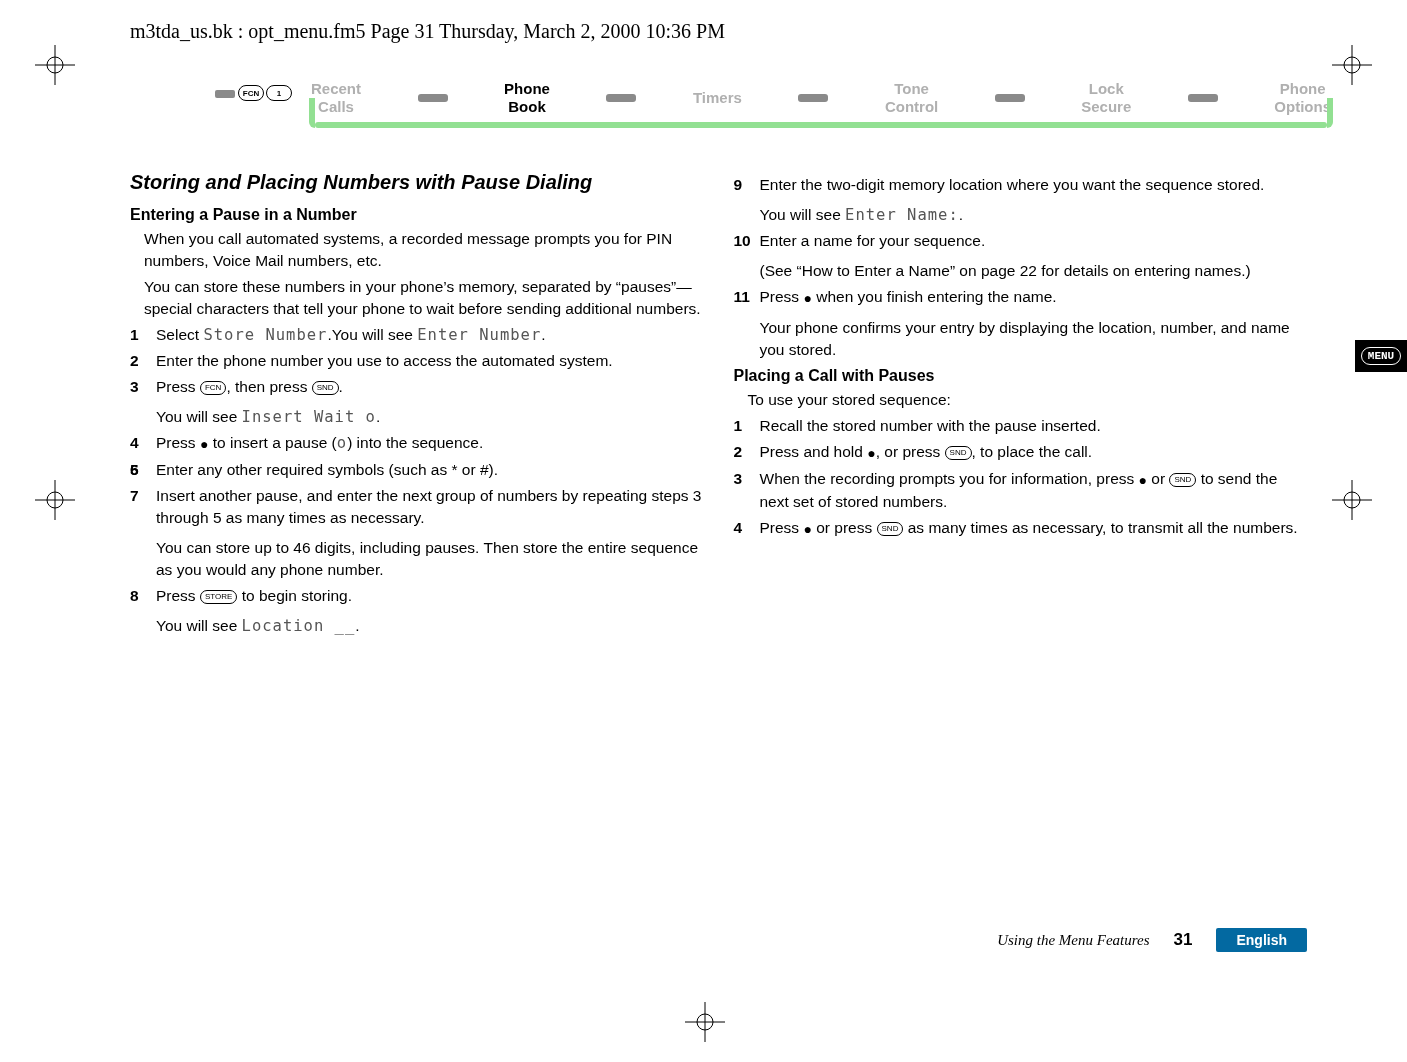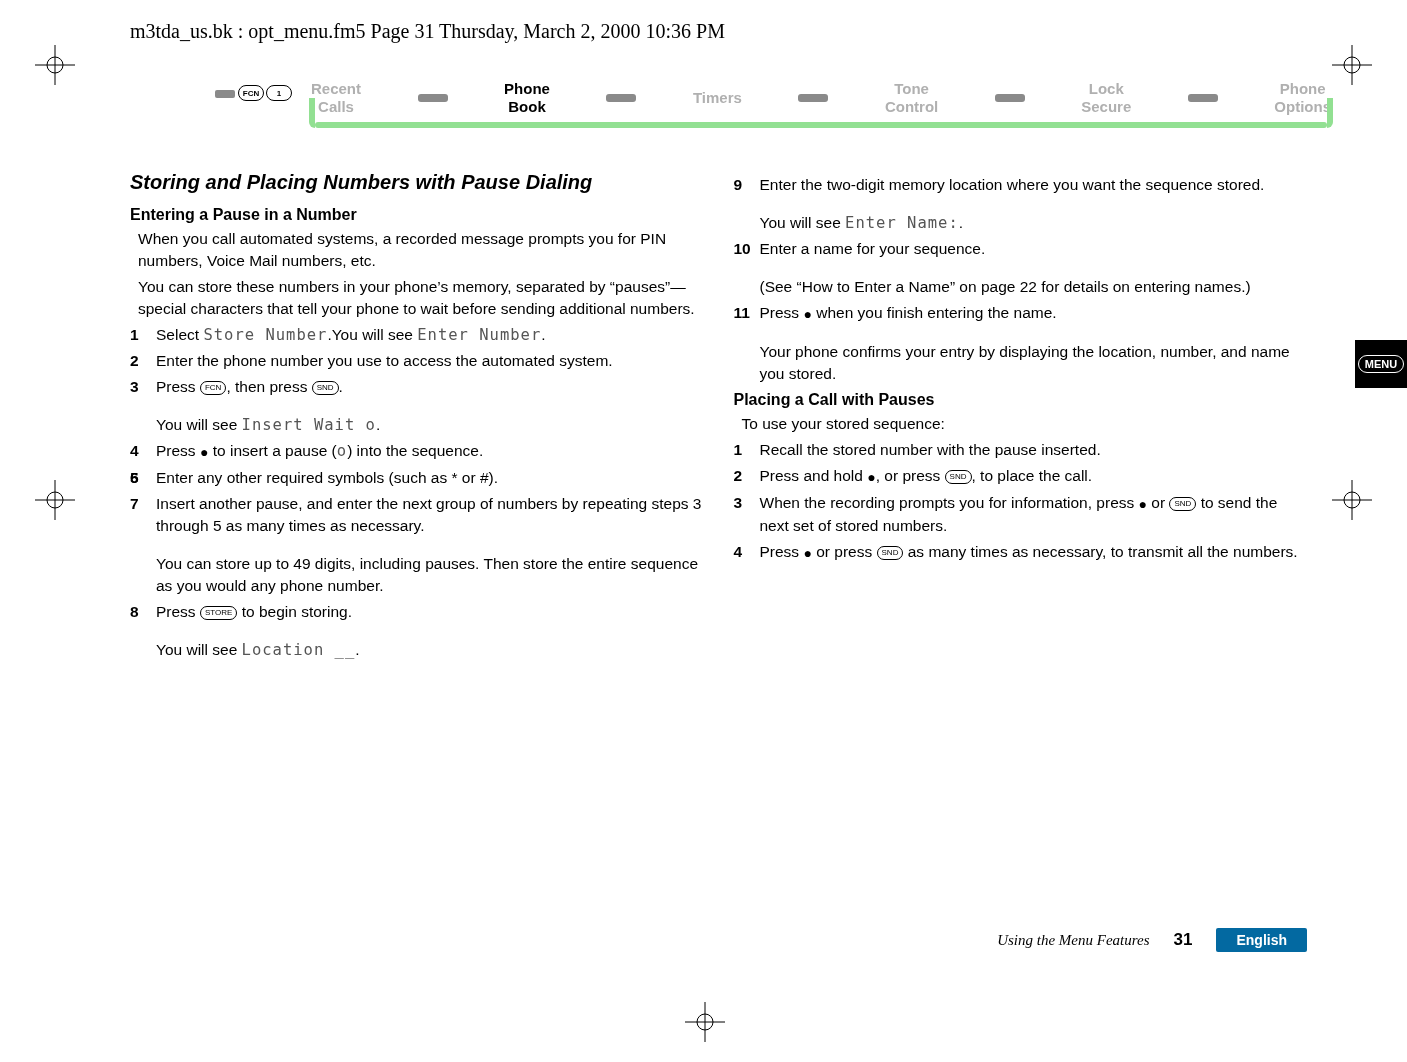--- a/index.html
+++ b/index.html
@@ -125,35 +125,35 @@
     font-weight:bold;
     margin:0 0 12px 0;
     line-height:24px;
   }
   h3.sub-title {
     font-size:16px;
     font-weight:bold;
     margin:6px 0 4px 0;
   }
   p { margin:4px 0; font-size:15.5px; line-height:22px; }
-  .indent { margin-left:8px; }
+  .indent { margin-left:14px; }
   ol.steps { margin:4px 0; padding:0; list-style:none; }
   ol.steps > li {
     position:relative;
     padding-left:26px;
     margin:4px 0;
     font-size:15.5px;
     line-height:22px;
   }
   ol.steps > li .num {
     position:absolute;
     left:0; top:0;
     font-weight:bold;
   }
-  ol.steps > li .sub { display:block; margin-top:16px; }
+  ol.steps > li .sub { display:block; margin-top:8px; }
   .lcd { font-family: monospace; letter-spacing:1px; color:#555; }
 
   .inline-key {
     display:inline-flex;
     align-items:center;
     justify-content:center;
     border:1px solid #000;
     border-radius: 10px;
     height:14px;
     padding:0 4px;
@@ -166,25 +166,26 @@
     vertical-align:middle;
     font-size:14px;
     font-weight:bold;
   }
 
   .menu-tab {
     position:absolute;
     right:0;
     top:340px;
     width:52px;
-    height:48px;
+    height:32px;
     background:#000;
     display:flex;
     align-items:center;
     justify-content:center;
+    font-family:Liberation Mono, monospace;
   }
   .menu-tab .pill{
     border:1.5px solid #fff;
     border-radius:12px;
     padding:2px 6px;
     color:#fff;
     font-size:11px;
     font-weight:bold;
   }
 
@@ -313,21 +314,21 @@
       <li><span class="num">4</span>
         <span>Press </span><span class="smart-key">●</span><span> to insert a pause (</span><span class="lcd">o</span><span>) into the sequence.</span>
       </li>
       <li><span class="num">5</span>
       </li>
       <li><span class="num">6</span>
         <span>Enter any other required symbols (such as * or #).</span>
       </li>
       <li><span class="num">7</span>
         <span>Insert another pause, and enter the next group of numbers by repeating steps 3 through 5 as many times as necessary.</span>
-        <span class="sub">You can store up to 49 digits, including pauses. Then store the entire sequence as you would any phone number.</span>
+        <span class="sub">You can store up to 46 digits, including pauses. Then store the entire sequence as you would any phone number.</span>
       </li>
       <li><span class="num">8</span>
         <span>Press </span><span class="inline-key">STORE</span><span> to begin storing.</span>
         <span class="sub"><span>You will see </span><span class="lcd">Location __</span><span>.</span></span>
       </li>
     </ol>
   </div>
 
   <div class="col">
     <ol class="steps indent">

